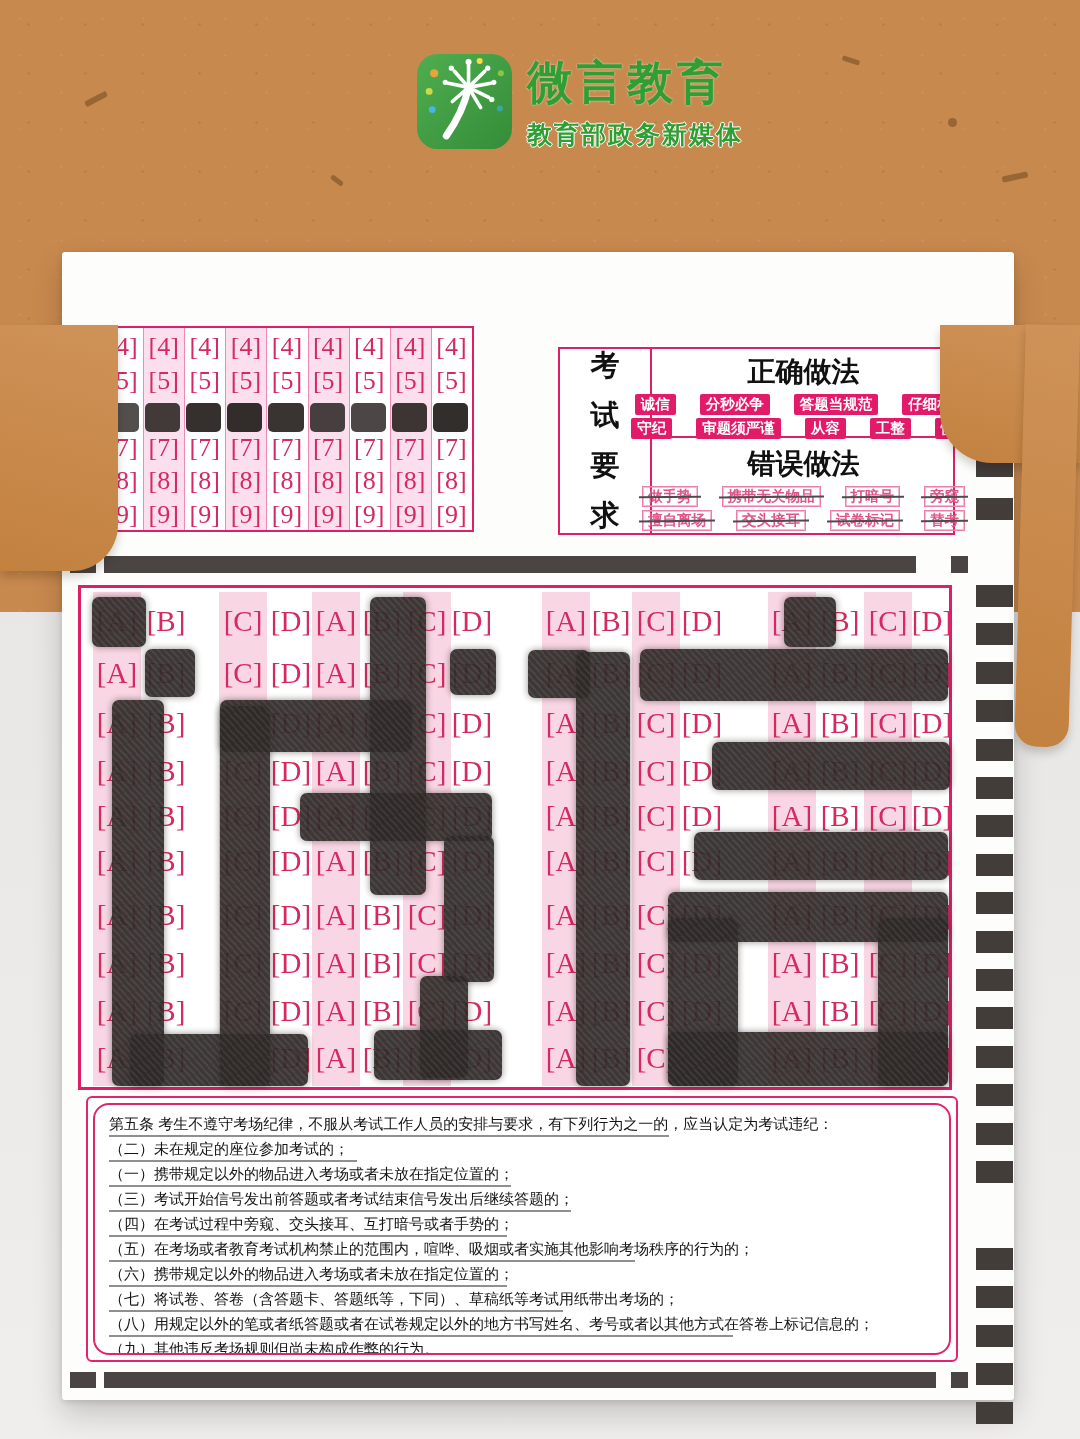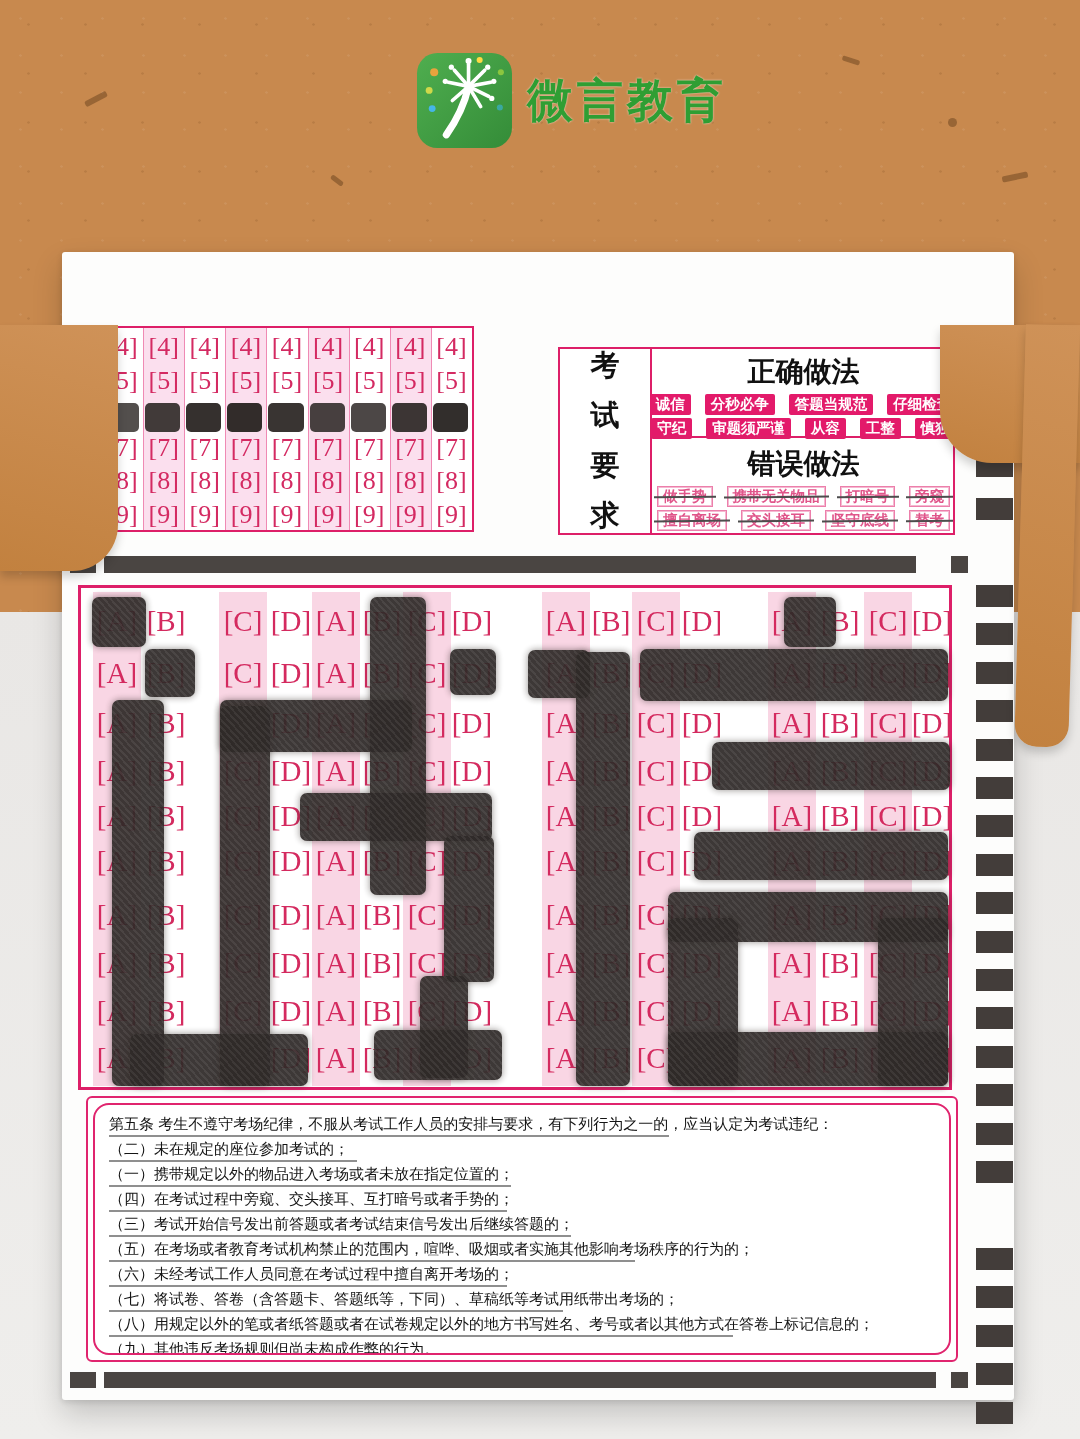--- a/index.html
+++ b/index.html
@@ -60,21 +60,21 @@
 
   
   .reqbox{position:absolute;left:558px;top:347px;width:397px;height:188px;background:#fff;
     border:2px solid #dd1f68;box-sizing:border-box;}
   .req-title{position:absolute;left:0;top:0;width:90px;height:100%;display:flex;flex-direction:column;
     align-items:center;justify-content:center;gap:10px;font-size:29px;font-weight:bold;color:#111;}
   .req-vline{position:absolute;left:90px;top:0;width:2px;height:100%;background:#dd1f68;}
   .req-right{position:absolute;left:92px;top:0;width:303px;height:100%;}
   .req-head{text-align:center;font-size:28px;font-weight:bold;color:#111;margin-top:4px;}
   .req-hline{position:absolute;left:0;top:87px;width:100%;height:2px;background:#dd1f68;}
-  .tagrow{display:flex;justify-content:center;gap:14px;margin-top:3px;flex-wrap:nowrap;}
+  .tagrow{display:flex;justify-content:center;gap:24px;margin-top:3px;flex-wrap:nowrap;}
   .tag-ok{background:#e31a6a;color:#fff;font-size:14.5px;font-weight:bold;
     padding:1px 6px;border-radius:2px;white-space:nowrap;}
   .tag-bad{position:relative;color:#e0558a;font-size:14.5px;font-weight:bold;border:1px solid #ec7fab;
     box-shadow:inset 0 0 0 1px rgba(236,127,171,.55);padding:0 5px;white-space:nowrap;}
   .tag-bad::after{content:"";position:absolute;left:-4px;right:-4px;top:50%;height:2px;
     background:#4d4d4d;transform:translateY(-1px) rotate(-.6deg);}
   .req-head2{text-align:center;font-size:28px;font-weight:bold;color:#111;margin-top:6px;}
 
   
   .tbar{position:absolute;background:#4a4542;}
@@ -210,21 +210,21 @@
       <div class="req-head2">错误做法</div>
       <div class="tagrow" id="badRow1">
           <div class="tag-bad">做手势</div>
           <div class="tag-bad">携带无关物品</div>
           <div class="tag-bad">打暗号</div>
           <div class="tag-bad">旁窥</div>
         </div>
       <div class="tagrow" id="badRow2">
           <div class="tag-bad">擅自离场</div>
           <div class="tag-bad">交头接耳</div>
-          <div class="tag-bad">坚守底线</div>
+          <div class="tag-bad">试卷标记</div>
           <div class="tag-bad">替考</div>
         </div>
     </div>
   </div>
 
   <div class="tbar" style="left:70px;top:556px;width:26px;height:17px;"></div>
   <div class="tbar" style="left:104px;top:556px;width:812px;height:17px;"></div>
   <div class="tbar" style="left:951px;top:556px;width:17px;height:17px;"></div>
   <div class="tbar" style="left:70px;top:1372px;width:26px;height:16px;"></div>
   <div class="tbar" style="left:104px;top:1372px;width:832px;height:16px;"></div>
@@ -435,33 +435,33 @@
         </div>
         <div class="rule">
           <div class="rule-text">（二）未在规定的座位参加考试的；</div>
           <div class="rule-line" style="width: 248px;"></div>
         </div>
         <div class="rule">
           <div class="rule-text">（一）携带规定以外的物品进入考场或者未放在指定位置的；</div>
           <div class="rule-line" style="width: 402px;"></div>
         </div>
         <div class="rule">
+          <div class="rule-text">（三）考试开始信号发出前答题或者考试结束信号发出后继续答题的；</div>
+          <div class="rule-line" style="width: 462px;"></div>
+        </div>
+        <div class="rule">
           <div class="rule-text">（四）在考试过程中旁窥、交头接耳、互打暗号或者手势的；</div>
           <div class="rule-line" style="width: 398px;"></div>
         </div>
         <div class="rule">
-          <div class="rule-text">（三）考试开始信号发出前答题或者考试结束信号发出后继续答题的；</div>
-          <div class="rule-line" style="width: 462px;"></div>
-        </div>
-        <div class="rule">
           <div class="rule-text">（五）在考场或者教育考试机构禁止的范围内，喧哗、吸烟或者实施其他影响考场秩序的行为的；</div>
           <div class="rule-line" style="width: 526px;"></div>
         </div>
         <div class="rule">
-          <div class="rule-text">（六）未经考试工作人员同意在考试过程中擅自离开考场的；</div>
+          <div class="rule-text">（六）携带规定以外的物品进入考场或者未放在指定位置的；</div>
           <div class="rule-line" style="width: 398px;"></div>
         </div>
         <div class="rule">
           <div class="rule-text">（七）将试卷、答卷（含答题卡、答题纸等，下同）、草稿纸等考试用纸带出考场的；</div>
           <div class="rule-line" style="width: 454px;"></div>
         </div>
         <div class="rule">
           <div class="rule-text">（八）用规定以外的笔或者纸答题或者在试卷规定以外的地方书写姓名、考号或者以其他方式在答卷上标记信息的；</div>
           <div class="rule-line" style="width: 624px;"></div>
         </div>
@@ -530,16 +530,17 @@
         <circle cx="29" cy="29" r="2.6" fill="#fff"></circle>
       <circle cx="18" cy="20" r="4" fill="#e8a33d"></circle>
         <circle cx="13" cy="38" r="3.4" fill="#cfd84a"></circle>
       <circle cx="16" cy="56" r="3.4" fill="#45b6e8"></circle>
         <circle cx="63" cy="8" r="3" fill="#ffd944"></circle>
       <circle cx="84" cy="20" r="3" fill="#8cc63f"></circle>
         <circle cx="83" cy="55" r="3" fill="#3aa8a0"></circle>
     </svg>
     <div class="logo-text">
       <div class="logo-title">微言教育</div>
+      <div class="logo-sub">教育部政务新媒体</div>
     </div>
   </div>
 
 </div>
 
 </body></html>

